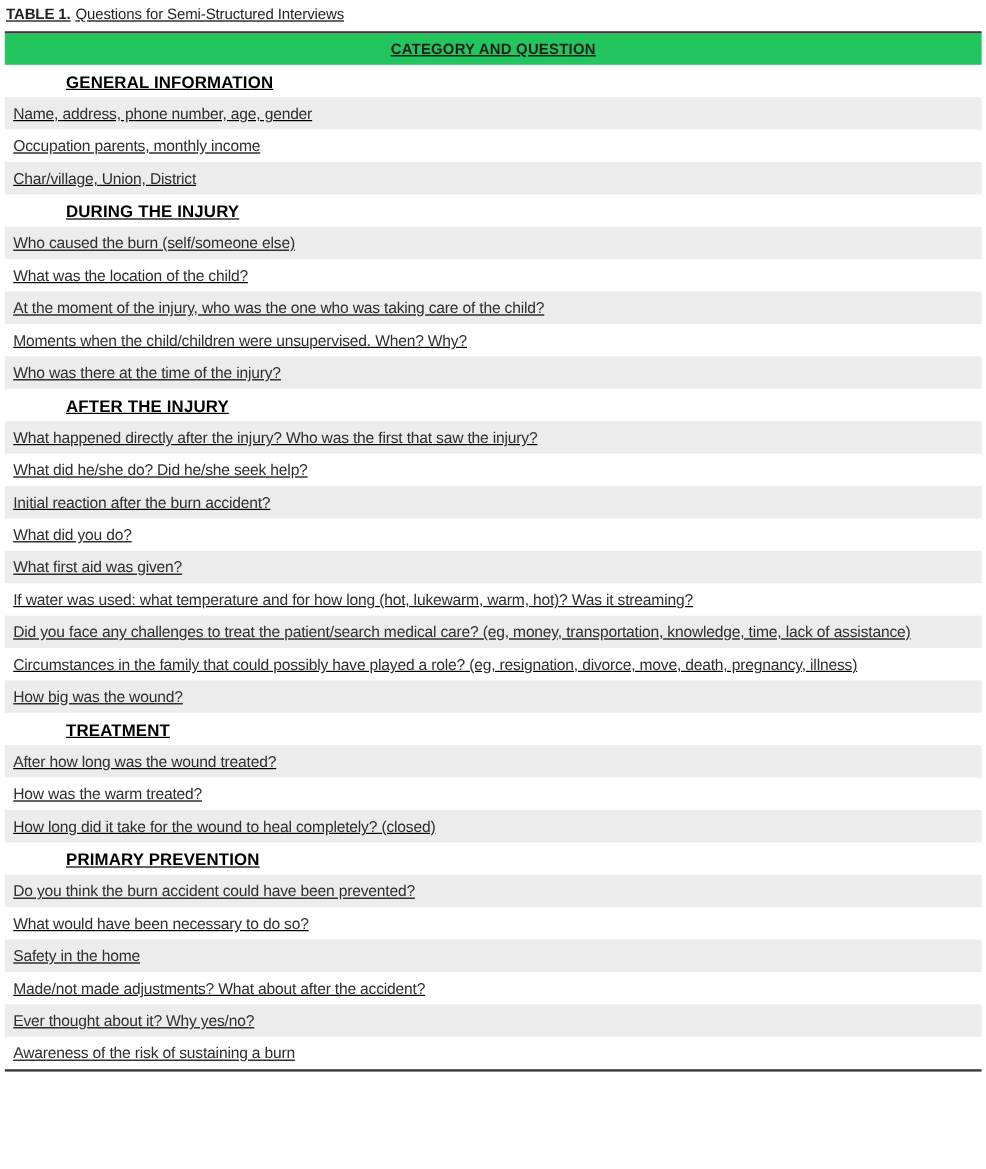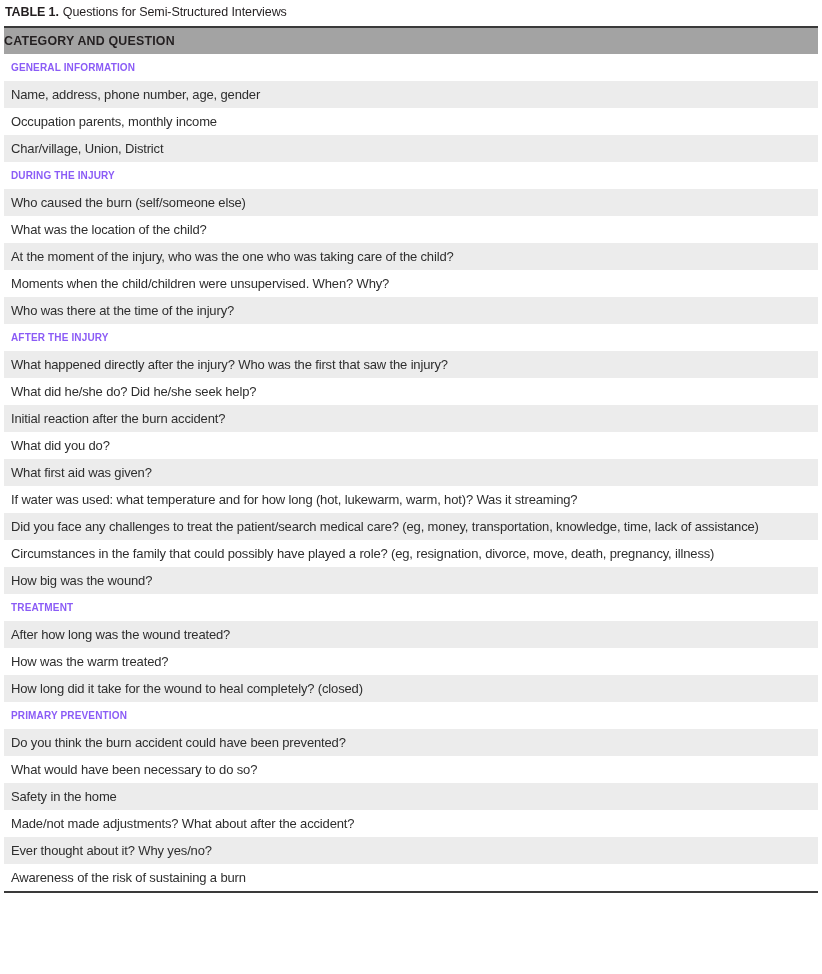--- a/index.html
+++ b/index.html
@@ -11,20 +11,21 @@
     width: 822px;
     height: 974px;
     overflow: hidden;
     font-family: "Liberation Sans", sans-serif;
     -webkit-font-smoothing: antialiased;
   }
   .page {
     width: 822px;
     height: 828px;
     box-sizing: border-box;
+    text-decoration: underline;
   }
   .caption {
     height: 26px;
     box-sizing: border-box;
     padding: 5px 0 0 5px;
     font-size: 12.5px;
     color: #231f20;
     letter-spacing: -0.1px;
     white-space: nowrap;
   }
@@ -33,22 +34,22 @@
     margin-right: 4px;
   }
   .table {
     margin: 0 4px;
     border-top: 2px solid #3a3a3a;
     border-bottom: 2px solid #3a3a3a;
   }
   .thead {
     height: 26px;
     line-height: 26px;
-    background: #a3a3a3;
-    text-align: left;
+    background: #22c55e;
+    text-align: center;
     font-weight: bold;
     font-size: 12.4px;
     color: #231f20;
     letter-spacing: 0.2px;
   }
   .rows .row {
     height: 27px;
     box-sizing: border-box;
     display: flex;
     align-items: center;
@@ -57,23 +58,24 @@
     color: #2e2e2e;
     letter-spacing: -0.15px;
     white-space: nowrap;
     overflow: hidden;
   }
   .rows .row:nth-child(even) {
     background: #ececec;
   }
   .rows .row.cat {
     font-weight: bold;
-    font-size: 10px;
-    color: #8b5cf6;
+    font-size: 14px;
+    color: #000000;
     letter-spacing: 0.15px;
+    margin-left: 44px;
   }
 </style>
 </head>
 <body>
 
 <div class="page">
   <div class="caption">
     <span class="cap-label">TABLE 1.</span><span>Questions for Semi-Structured Interviews</span>
   </div>
   <div class="table">

